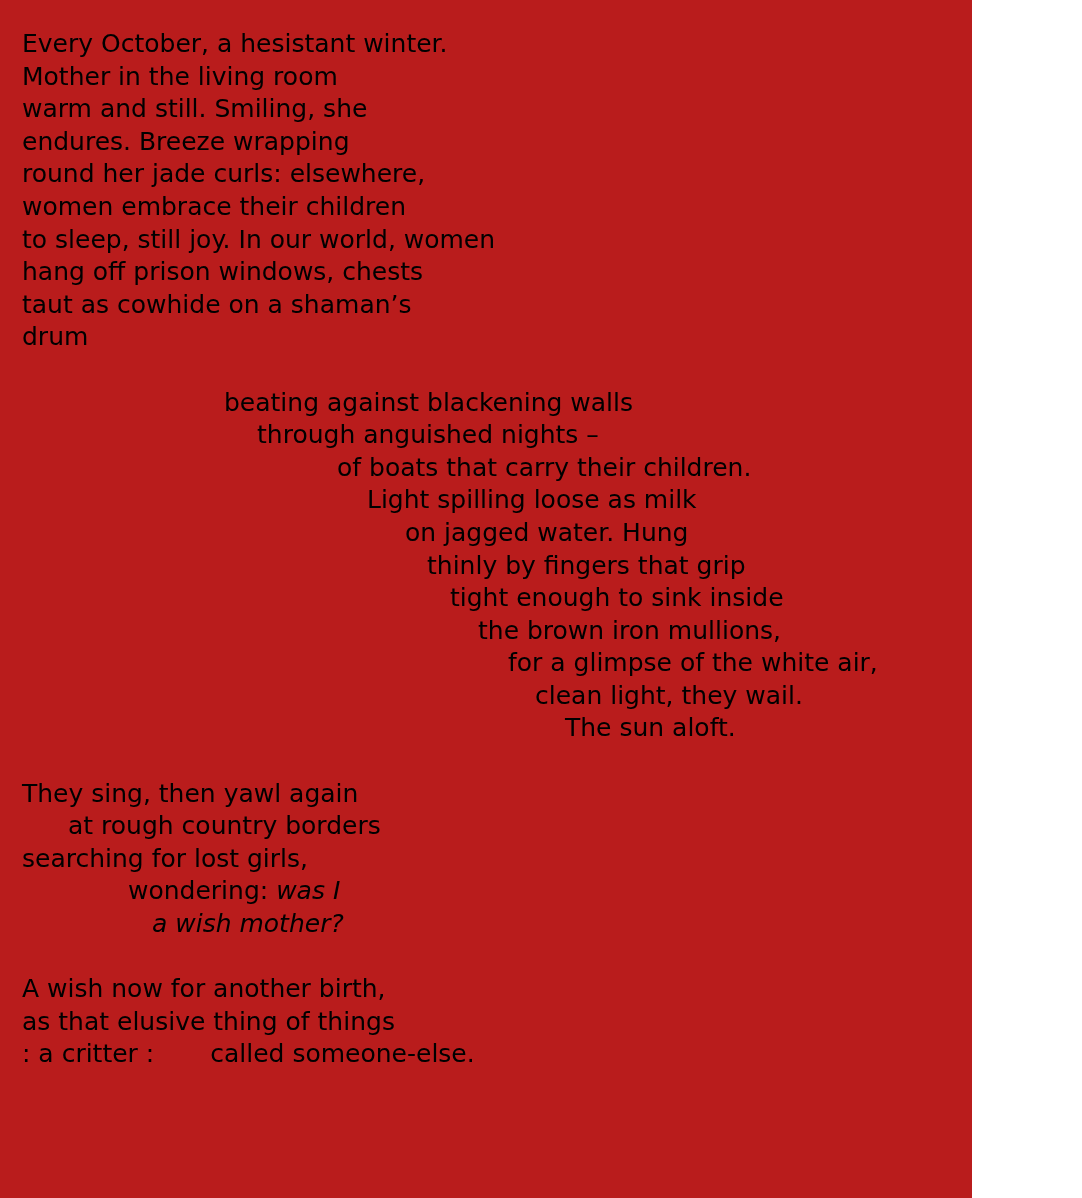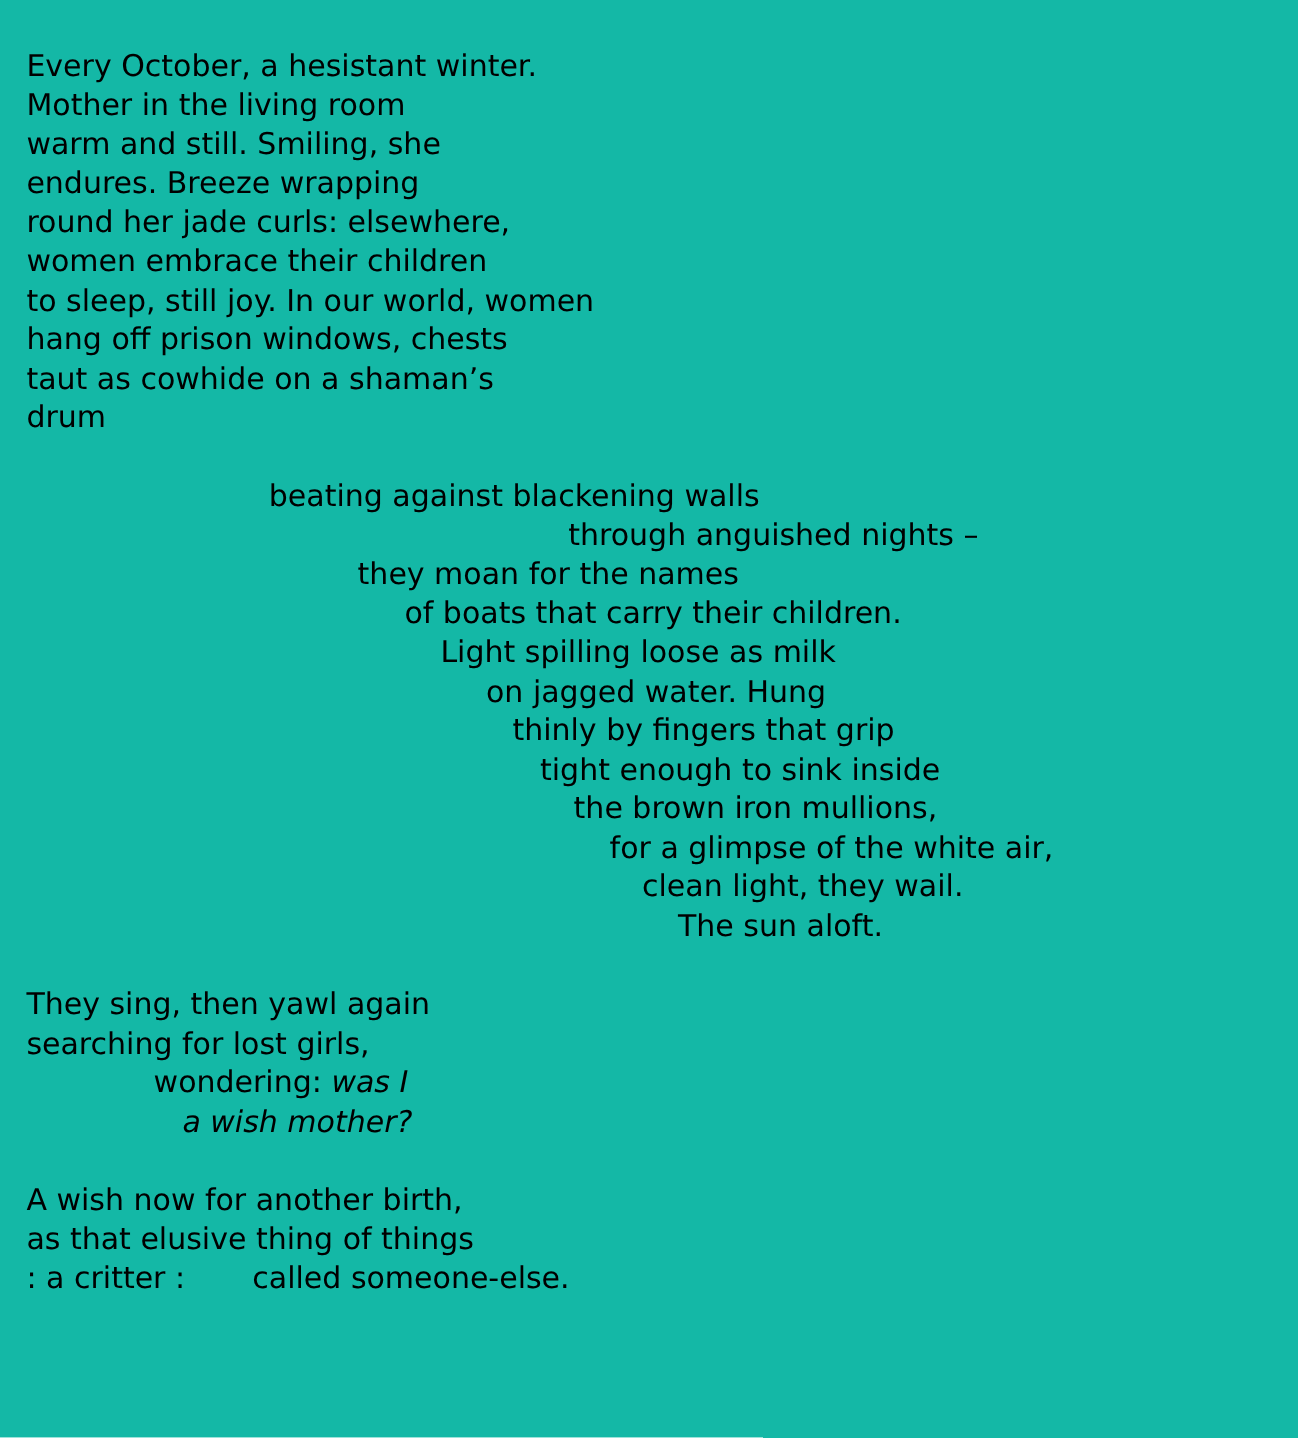--- a/index.html
+++ b/index.html
@@ -3,37 +3,37 @@
 <meta charset="utf-8">
 <style>
   html, body {
     margin: 0;
     padding: 0;
     background: #ffffff;
   }
   .page {
     position: relative;
     box-sizing: border-box;
-    width: 1082px;
+    width: 972px;
     height: 1198px;
-    background: #14b8a6;
+    background: #b91c1c;
     color: #000000;
     font-family: "DejaVu Sans", sans-serif;
     font-size: 25px;
     line-height: 32.6px;
-    padding: 39px 50px 0 22px;
+    padding: 28px 50px 0 22px;
     overflow: hidden;
   }
   .ln { white-space: pre; }
   .blank { height: 32.6px; }
   .stanza-right { }
   .it { font-style: italic; }
   
   .s2-0  { margin-left: 202px; }
-  .s2-1  { margin-left: 235px; text-align: center; }
+  .s2-1  { margin-left: 235px; }
   .s2-2  { margin-left: 276px; }
   .s2-3  { margin-left: 315px; }
   .s2-4  { margin-left: 345px; }
   .s2-5  { margin-left: 383px; }
   .s2-6  { margin-left: 405px; }
   .s2-7  { margin-left: 428px; }
   .s2-8  { margin-left: 456px; }
   .s2-9  { margin-left: 486px; }
   .s2-10 { margin-left: 513px; }
   .s2-11 { margin-left: 543px; }
@@ -62,36 +62,36 @@
     <div class="ln">hang off prison windows, chests</div>
     <div class="ln">taut as cowhide on a shaman’s</div>
     <div class="ln">drum</div>
   </div>
 
   <div class="blank"></div>
 
   <div class="stanza">
     <div class="ln s2-0">beating against blackening walls</div>
     <div class="ln s2-1">through anguished nights –</div>
-    <div class="ln s2-2">they moan for the names</div>
     <div class="ln s2-3">of boats that carry their children.</div>
     <div class="ln s2-4">Light spilling loose as milk</div>
     <div class="ln s2-5">on jagged water. Hung</div>
     <div class="ln s2-6">thinly by fingers that grip</div>
     <div class="ln s2-7">tight enough to sink inside</div>
     <div class="ln s2-8">the brown iron mullions,</div>
     <div class="ln s2-9">for a glimpse of the white air,</div>
     <div class="ln s2-10">clean light, they wail.</div>
     <div class="ln s2-11">The sun aloft.</div>
   </div>
 
   <div class="blank"></div>
 
   <div class="stanza">
     <div class="ln s3-0">They sing, then yawl again</div>
+    <div class="ln s3-1">at rough country borders</div>
     <div class="ln s3-2">searching for lost girls,</div>
     <div class="ln s3-3"><span>wondering: </span><span class="it">was I</span></div>
     <div class="ln s3-4 it">a wish mother?</div>
   </div>
 
   <div class="blank"></div>
 
   <div class="stanza stanza-right">
     <div class="ln">A wish now for another birth,</div>
     <div class="ln">as that elusive thing of things</div>

